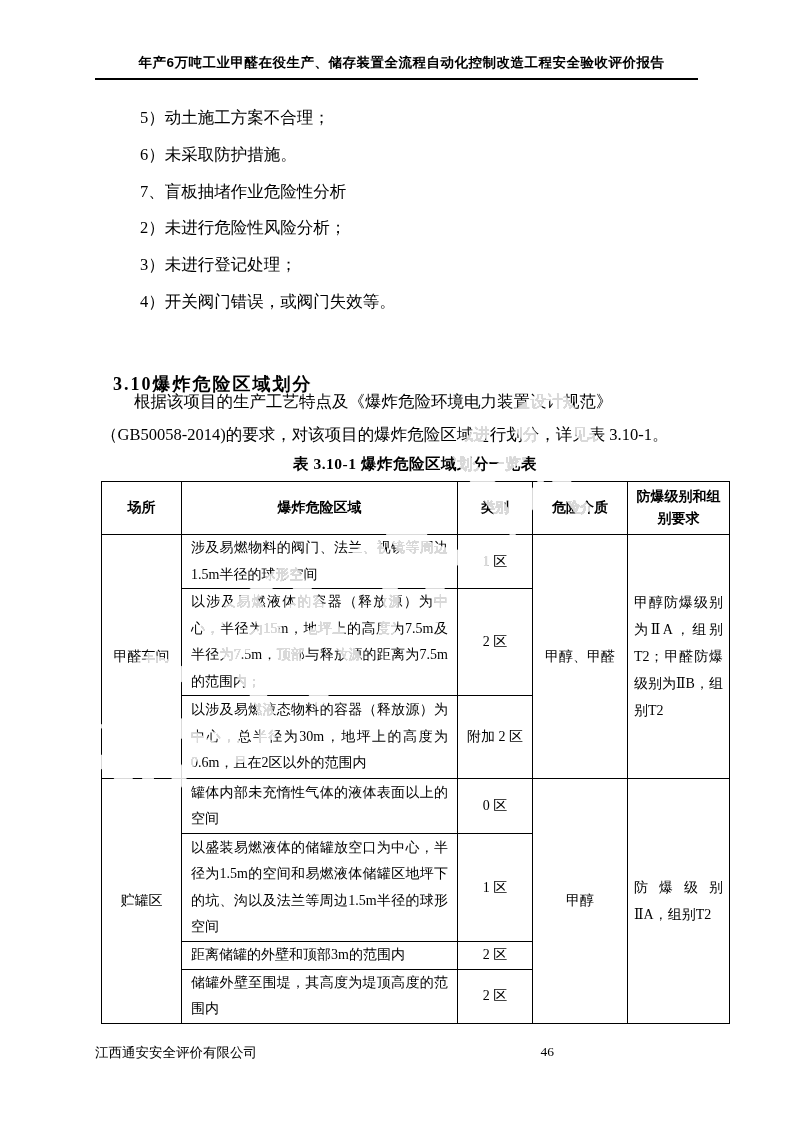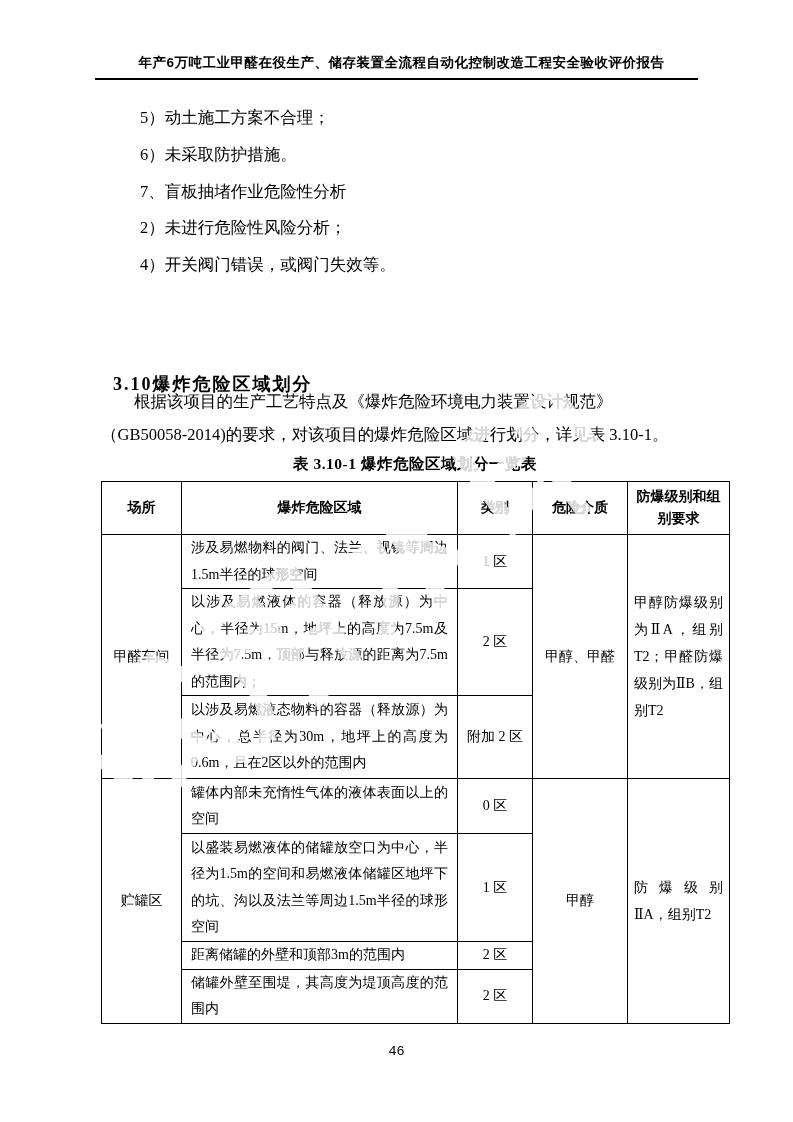--- a/index.html
+++ b/index.html
@@ -45,36 +45,37 @@
     position:absolute;left:350px;top:600px;
     transform:translate(-50%,-50%) rotate(-36deg);
     font-family:"Liberation Sans","DejaVu Sans",sans-serif;font-weight:bold;
     font-size:148px;letter-spacing:10px;color:#d9d9d9;white-space:nowrap;
     mix-blend-mode:lighten;z-index:10;pointer-events:none;
   }
   
   .doc-footer{position:absolute;top:1044px;left:95px;width:603px;display:flex;font-size:13.5px;}
   .doc-footer span{flex:1;white-space:nowrap;}
   .f-left{text-align:left;}
-  .f-center{text-align:center;font-family:Liberation Mono, monospace;}
+  .f-center{text-align:center;}
   .f-right{text-align:right;}
 </style>
 </head>
 <body>
 
 <div class="page">
 
   <div class="doc-header-title">年产6万吨工业甲醛在役生产、储存装置全流程自动化控制改造工程安全验收评价报告</div>
   <div class="header-rule"></div>
 
   <div class="hazard-list" id="hazard-list">
       <div class="list-item">5）动土施工方案不合理；</div>
       <div class="list-item">6）未采取防护措施。</div>
       <div class="list-item">7、盲板抽堵作业危险性分析</div>
       <div class="list-item">2）未进行危险性风险分析；</div>
+      <div class="list-item">3）未进行登记处理；</div>
       <div class="list-item">4）开关阀门错误，或阀门失效等。</div>
     </div>
 
   <h2 class="section-heading">3.10爆炸危险区域划分</h2>
 
   <div class="paragraph">
     <div class="para-line indent">根据该项目的生产工艺特点及《爆炸危险环境电力装置设计规范》</div>
     <div class="para-line">（GB50058-2014)的要求，对该项目的爆炸危险区域进行划分，详见表 3.10-1。</div>
   </div>
 
@@ -131,16 +132,17 @@
         <tr style="height: 53px;">
           <td class="area">储罐外壁至围堤，其高度为堤顶高度的范围内</td>
           <td class="zone">2 区</td>
         </tr>
       </tbody>
   </table>
 
   <div class="watermark">试用水印</div>
 
   <footer class="doc-footer">
+    <span class="f-left">江西通安安全评价有限公司</span>
     <span class="f-center">46</span>
   </footer>
 
 </div>
 
 </body></html>

